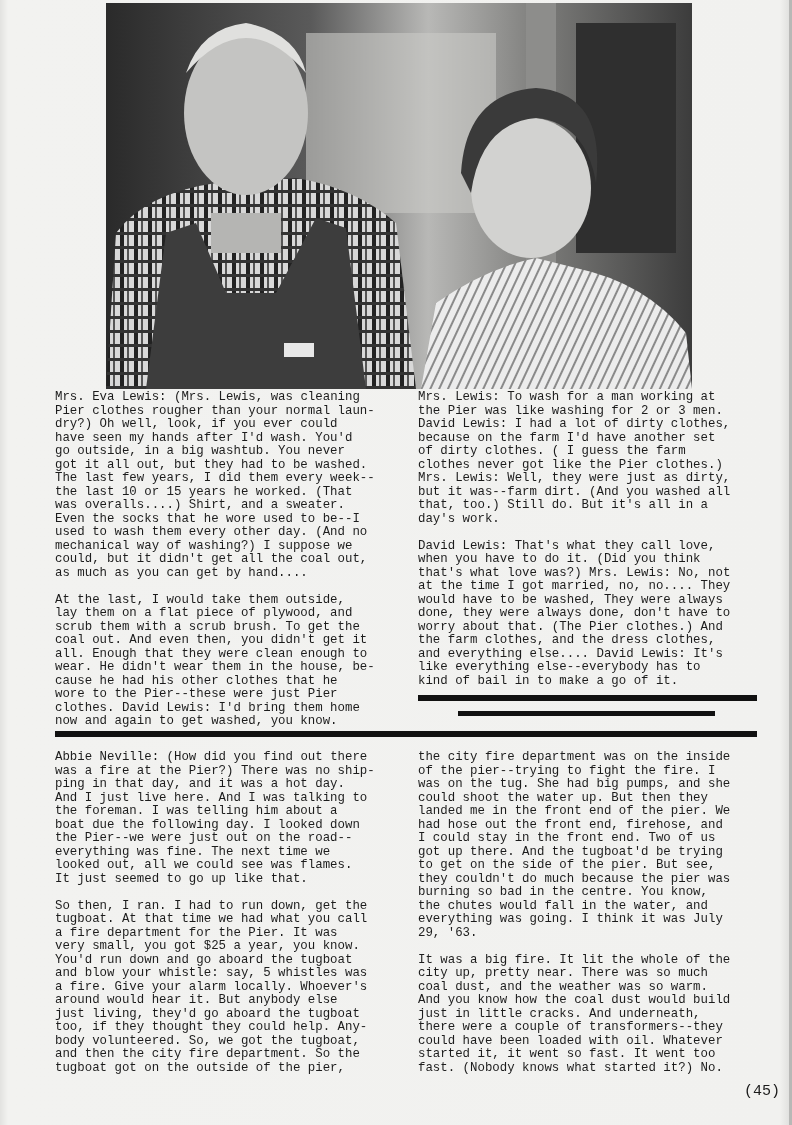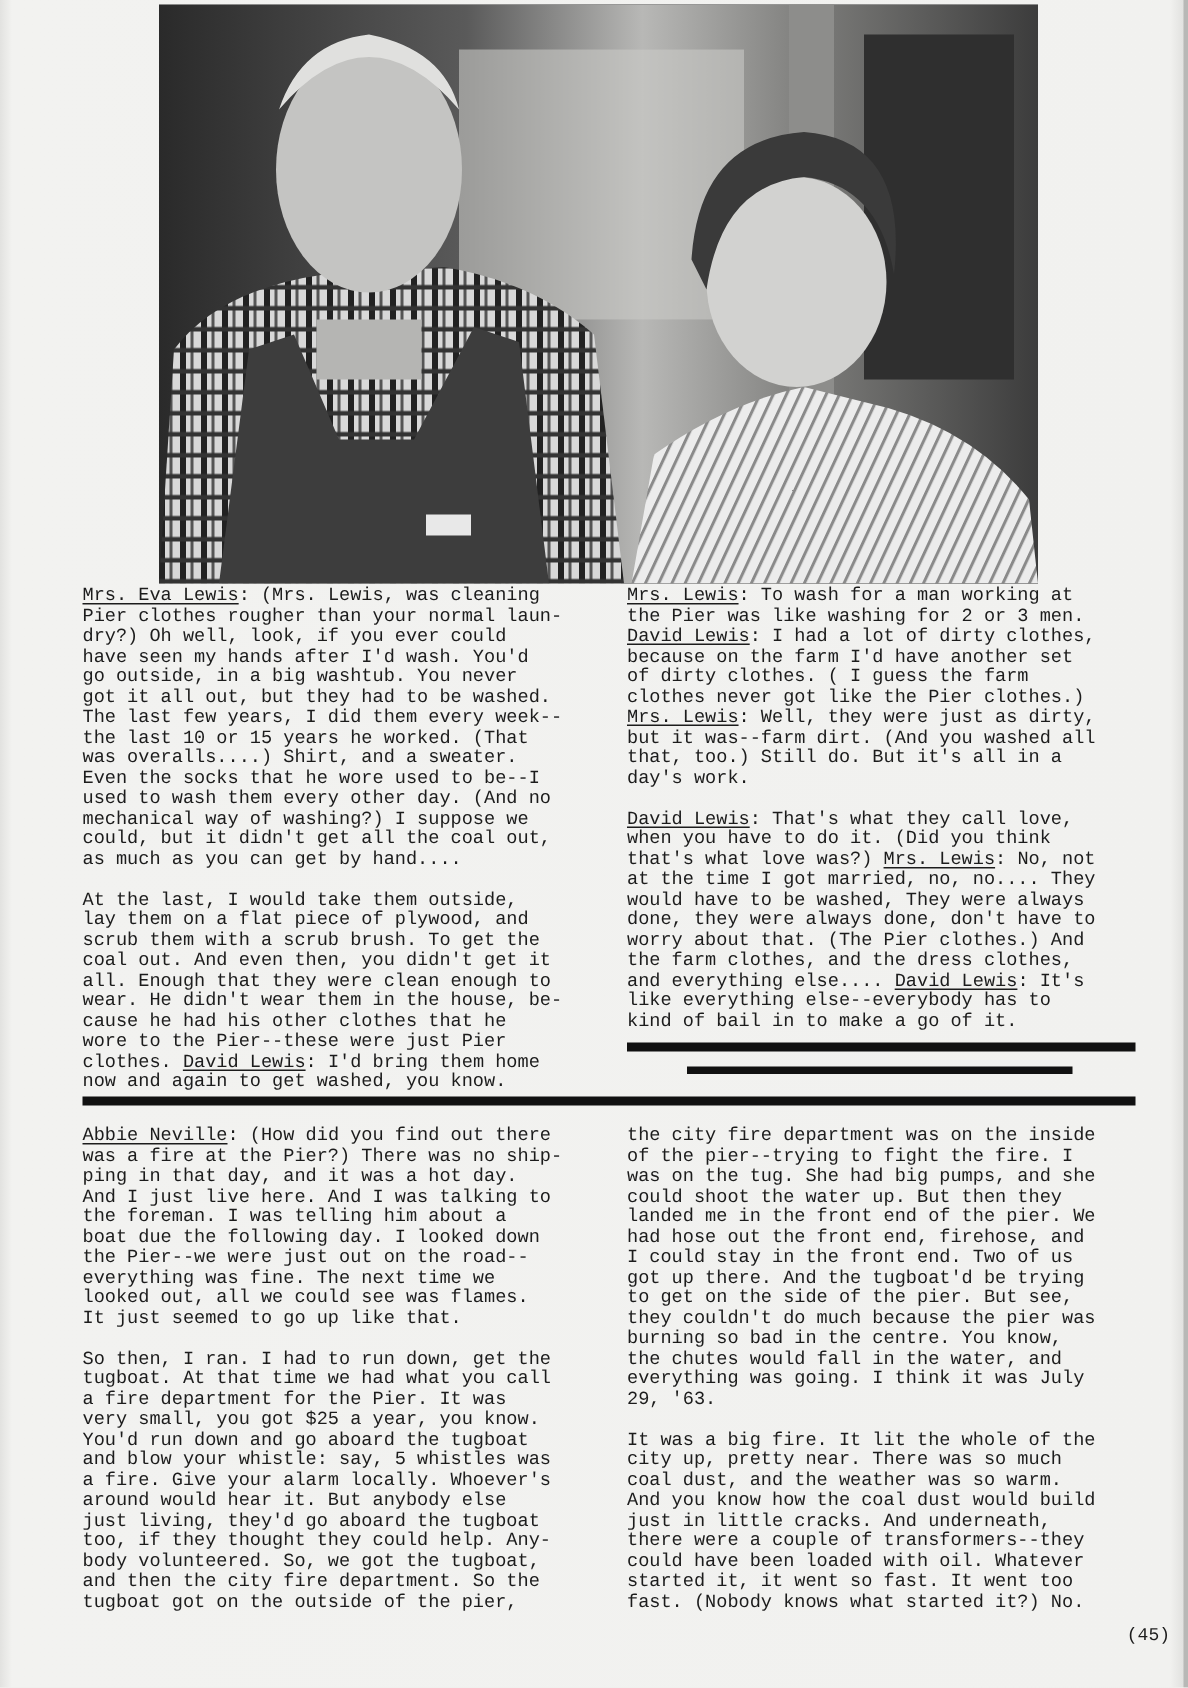--- a/index.html
+++ b/index.html
@@ -19,24 +19,24 @@
   .photo {
     position: absolute; left: 106px; top: 3px; width: 586px; height: 386px;
     background: #3a3a3a; overflow: hidden;
   }
   .photo svg { display: block; }
   .col {
     position: absolute;
     font-size: 12.4px; line-height: 13.5px;
     white-space: pre; letter-spacing: 0px;
   }
-  .u { text-decoration: underline; text-underline-offset: 2px; text-align: center; }
+  .u { text-underline-offset: 2px; text-align: center; }
   .para { margin: 0 0 13.5px 0; white-space: pre; }
   .rule { position: absolute; background: #111; }
-  .page-num { position: absolute; right: 12px; top: 1083px; font-size: 12px; }
+  .page-num { position: absolute; right: 12px; top: 1083px; font-size: 15px; }
 </style>
 </head>
 <body>
 
 <div class="page-shade"></div>
 <div class="right-strip"></div>
 
 <div class="photo">
   <svg width="586" height="386" viewBox="0 0 586 386">
     <defs>

